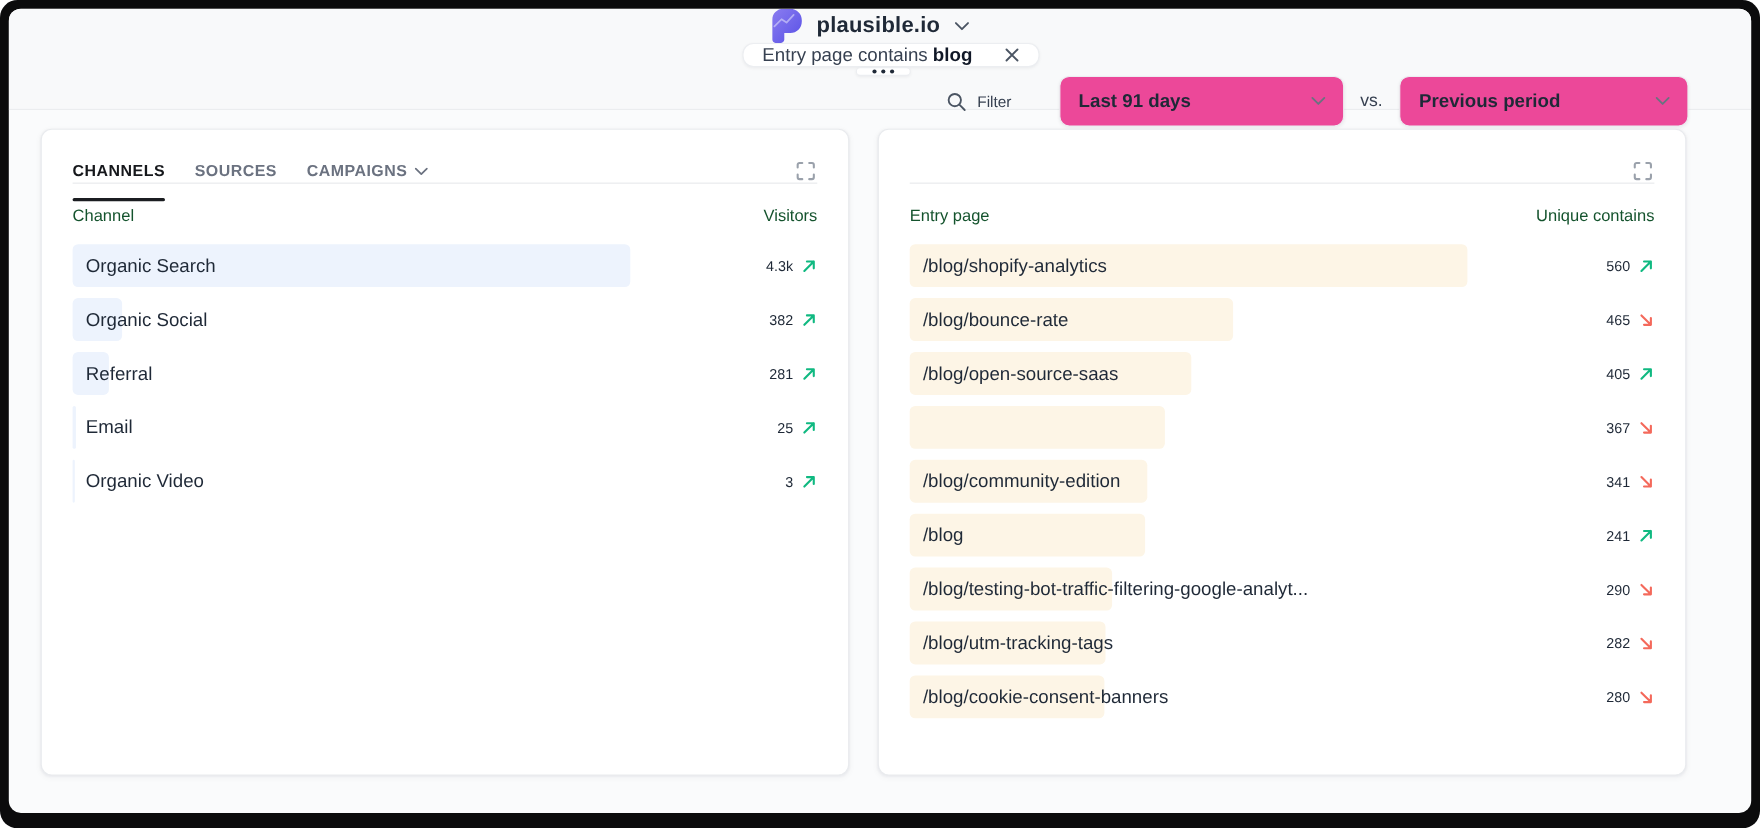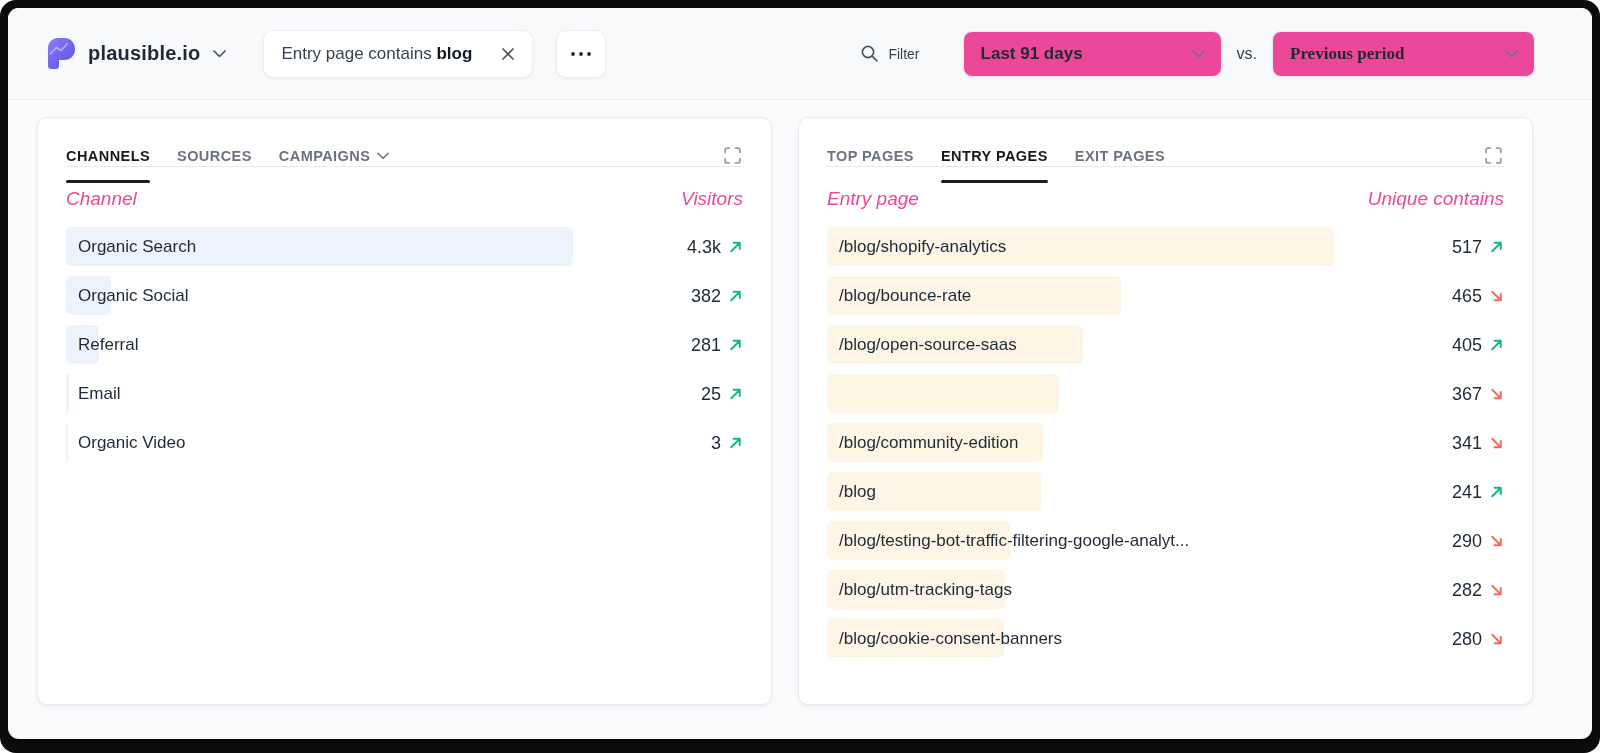--- a/index.html
+++ b/index.html
@@ -3,66 +3,66 @@
 <meta charset="utf-8">
 <style>
   html,body{margin:0;padding:0;width:1600px;height:753px;background:#ffffff;
     font-family:"Liberation Sans","DejaVu Sans",sans-serif;overflow:hidden;}
   .frame{position:absolute;inset:0;background:#0b0b0c;border-radius:16px;}
   .page{position:absolute;top:8px;left:8px;right:8px;bottom:14px;border-radius:11px;
     background:#fafbfc;overflow:hidden;}
 
   
   .topbar{height:92px;background:#f8f9fa;border-bottom:1px solid #ebedef;
-    display:flex;align-items:center;padding:0 57px 0 40px;box-sizing:border-box;}
+    display:flex;align-items:center;padding:0 57px 0 40px;box-sizing:border-box;flex-direction:column;}
   .brand{display:flex;align-items:center;cursor:pointer;}
   .brand .site{font-size:20px;font-weight:700;color:#1f2937;margin-left:13px;letter-spacing:.01em;}
   .brand .chev{margin-left:13px;display:flex;}
   .chip{margin-left:37px;height:46px;background:#fff;border:1px solid #eceef1;border-radius:10px;
     box-shadow:0 1px 3px rgba(15,23,42,.06);display:flex;align-items:center;padding:0 17px;gap:15px;}
   .chip .txt{font-size:17px;color:#374151;white-space:pre;}
   .chip .txt b{color:#111827;}
   .chip .x{margin-left:14px;display:flex;cursor:pointer;}
   .more-btn{margin-left:23px;width:48px;height:46px;background:#fff;border:1px solid #eceef1;
     border-radius:10px;box-shadow:0 1px 3px rgba(15,23,42,.06);display:flex;align-items:center;
     justify-content:center;cursor:pointer;}
   .top-right{margin-left:auto;display:flex;align-items:center;}
   .filter-btn{display:flex;align-items:center;gap:9px;cursor:pointer;margin-right:43px;}
   .filter-btn span{font-size:14px;color:#374151;}
   .select{height:46px;background:#ec4899;border:1px solid #eceef1;border-radius:9px;
     box-shadow:0 1px 3px rgba(15,23,42,.06);display:flex;align-items:center;
     justify-content:space-between;padding:0 16px 0 17px;box-sizing:border-box;cursor:pointer;}
   .select .sel-label{font-size:17px;font-weight:600;color:#1f2937;}
   .sel-range{width:259px;}
-  .sel-cmp{width:263px;font-family:Liberation Serif, serif;}
+  .sel-cmp{width:263px;}
   .vs{font-size:16px;color:#374151;margin:0 15px;}
 
   
   .main{display:flex;gap:26px;padding:17px 59px 0 29px;box-sizing:border-box;}
   .card{width:735px;height:588px;background:#fff;border:1px solid #e9ebee;border-radius:10px;
     box-shadow:0 1px 2px rgba(15,23,42,.04),0 2px 6px rgba(15,23,42,.04);
     padding:27px 28px 0 28px;box-sizing:border-box;}
   .tabs-row{display:flex;align-items:center;border-bottom:1px solid #e7e9ec;}
   .tabs{display:flex;align-items:center;gap:27px;}
   .tab{position:relative;font-size:14.5px;font-weight:600;letter-spacing:.03em;color:#6b7280;
     cursor:pointer;display:flex;align-items:center;gap:7px;white-space:nowrap;}
   .tab.active{color:#16181c;font-weight:700;}
   .tab.active::after{content:'';position:absolute;left:0;right:0;bottom:-19px;height:3px;
     background:#1b1d21;border-radius:2px;}
   .expand{margin-left:auto;display:flex;cursor:pointer;}
   .col-head{display:flex;justify-content:space-between;margin-top:21px;margin-bottom:17px;}
-  .col-head span{font-size:19px;color:#ec4899;font-style:italic;}
+  .col-head span{font-size:15px;color:#14532d;}
   .rows{}
   .row{position:relative;height:39px;margin-bottom:10px;}
   .bar-area{position:absolute;left:0;top:0;bottom:0;right:170px;}
   .bar{height:100%;border-radius:5px;min-width:2px;}
   .row-label{position:absolute;left:12px;top:50%;transform:translateY(-50%);
     font-size:17px;color:#1f2937;white-space:nowrap;z-index:1;cursor:pointer;}
   .row-value{position:absolute;right:0;top:50%;transform:translateY(-50%);
-    display:flex;align-items:center;gap:7px;font-size:18px;font-weight:500;color:#1f2937;}
+    display:flex;align-items:center;gap:7px;font-size:13px;font-weight:500;color:#1f2937;}
 </style>
 </head>
 <body>
 
 <div class="frame">
 <div class="page">
 
   <div class="topbar">
     <div class="brand">
       <svg width="27" height="31" viewBox="0 0 27 31">
@@ -211,49 +211,38 @@
                 <svg width="15" height="15" viewBox="0 0 14 14" fill="none">
                   <path d="M3 11L11 3M5.2 3H11v5.8" stroke="#10b981" stroke-width="1.8" stroke-linecap="round" stroke-linejoin="round"></path>
                 </svg>
               </span>
             </div>
           </div>
     </div>
 
     <div class="card">
       <div class="tabs-row">
-        <div class="tabs">
-              <div class="tab">
-                <span>TOP PAGES</span>
-              </div>
-              <div class="tab active">
-                <span>ENTRY PAGES</span>
-              </div>
-              <div class="tab">
-                <span>EXIT PAGES</span>
-              </div>
-            </div>
         <span class="expand">
           <svg width="21" height="21" viewBox="0 0 20 20" fill="none" stroke="#9aa1ab" stroke-width="1.8" stroke-linecap="round" stroke-linejoin="round">
             <path d="M3 7V4.6A1.6 1.6 0 0 1 4.6 3H7M13 3h2.4A1.6 1.6 0 0 1 17 4.6V7M17 13v2.4a1.6 1.6 0 0 1-1.6 1.6H13M7 17H4.6A1.6 1.6 0 0 1 3 15.4V13"></path>
           </svg>
         </span>
       </div>
       <div class="col-head">
         <span>Entry page</span>
         <span>Unique contains</span>
       </div>
       <div class="rows">
             <div class="row">
               <div class="bar-area">
                 <div class="bar" style="width:100%;background:#fdf5e6"></div>
               </div>
               <span class="row-label">/blog/shopify-analytics</span>
               <span class="row-value">
-                <span>517</span>
+                <span>560</span>
                 <svg width="15" height="15" viewBox="0 0 14 14" fill="none">
                   <path d="M3 11L11 3M5.2 3H11v5.8" stroke="#10b981" stroke-width="1.8" stroke-linecap="round" stroke-linejoin="round"></path>
                 </svg>
               </span>
             </div>
             <div class="row">
               <div class="bar-area">
                 <div class="bar" style="width:58.052434456928836%;background:#fdf5e6"></div>
               </div>
               <span class="row-label">/blog/bounce-rate</span>

